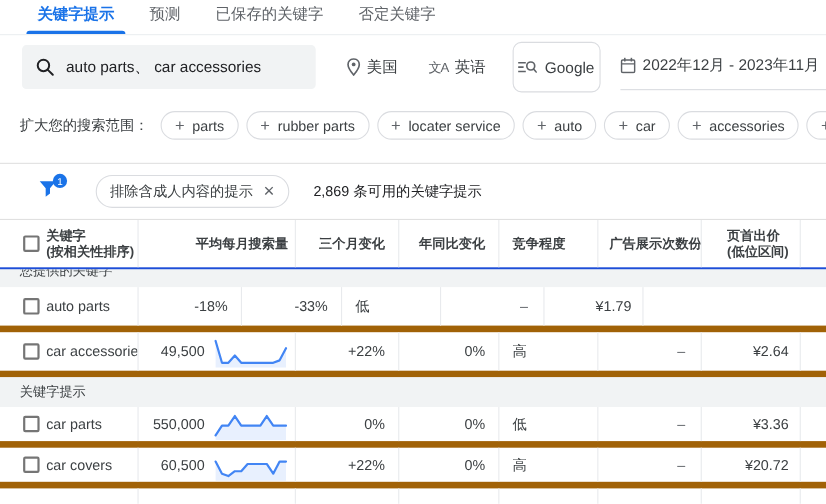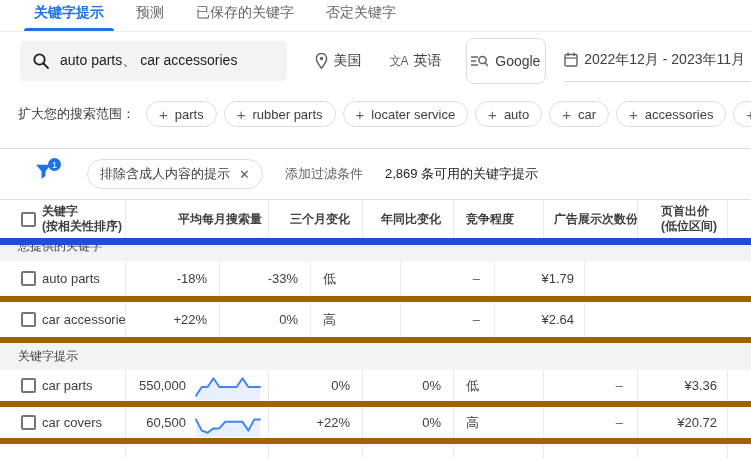--- a/index.html
+++ b/index.html
@@ -61,21 +61,21 @@
   .bl { border-left:1px solid #e8eaed; }
   .c-check { width:40px; justify-content:flex-end; padding-right:4px; }
   .c-kw   { width:85px; padding-left:2px; }
   .c-vol  { width:143px; justify-content:flex-end; gap:8px; padding-right:6px; }
   .c-3mo  { width:94px; justify-content:flex-end; padding-right:12px; }
   .c-yoy  { width:91px; justify-content:flex-end; padding-right:12px; }
   .c-comp { width:90px; padding-left:12px; }
   .c-imp  { width:94px; justify-content:flex-end; padding-right:14px; color:#5f6368; }
   .c-bid  { width:90px; justify-content:flex-end; padding-right:10px; }
   .c-x    { flex:1; }
-  .thead { height:45px; border-bottom:7px solid #1d4ed8; }
+  .thead { height:45px; border-bottom:2px solid #1d4ed8; }
   .thead .cell { font-size:12px; color:#3c4043; font-weight:bold; line-height:1.25; }
   .thead .two { display:block; align-self:center; }
   .thead .two.left { text-align:left; }
   .cb { width:15px; height:15px; border:2px solid #757575; border-radius:2px;
     background:#fff; flex:none; cursor:pointer; }
   .section { background:#f1f3f4; font-size:12px; color:#3c4043; padding-left:18px;
     display:flex; align-items:center; }
   .section.clipped { height:16px; overflow:hidden; align-items:flex-start; }
   .section.clipped span { display:block; line-height:20px; margin-top:-9px; }
   .section.full { height:27px; }
@@ -181,21 +181,20 @@
   <div class="funnel">
     <svg width="18" height="18" viewBox="0 0 16 16">
         <path d="M1 1.5h13L9.3 7.3v4.2L5.8 14V7.3L1 1.5z" fill="#1a73e8"></path>
       </svg>
     <span class="badge">1</span>
   </div>
   <div class="chip filter-chip">
     <span>排除含成人内容的提示</span>
     <span class="x">✕</span>
   </div>
-  <span class="add-filter">添加过滤条件</span>
   <span class="count"><b>2,869</b> <span>条可用的关键字提示</span></span>
 </div>
 
 <div class="tbl">
 
   <div class="trow thead">
     <div class="cell c-check">
         <span class="cb"></span>
       </div>
     <div class="cell c-kw">
@@ -227,20 +226,27 @@
     <div class="cell c-imp bl">–</div>
     <div class="cell c-bid bl">¥1.79</div>
     <div class="cell c-x bl"></div>
   </div>
 
   <div class="trow drow h41">
     <div class="cell c-check">
         <span class="cb"></span>
       </div>
     <div class="cell c-kw">car accessories</div>
+    <div class="cell c-vol bl">
+        <span>49,500</span>
+        <span class="spark"><svg width="68" height="30" viewBox="0 0 68 30">
+            <polygon points="2.0,5.0 7.8,24.8 13.6,24.8 19.5,18.2 25.3,24.8 31.1,24.8 36.9,24.8 42.7,24.8 48.5,24.8 54.4,24.8 60.2,22.6 66.0,11.6 66.0,29 2.0,29" fill="#e8f0fe"></polygon>
+            <polyline points="2.0,5.0 7.8,24.8 13.6,24.8 19.5,18.2 25.3,24.8 31.1,24.8 36.9,24.8 42.7,24.8 48.5,24.8 54.4,24.8 60.2,22.6 66.0,11.6" fill="none" stroke="#4285f4" stroke-width="2" stroke-linejoin="round" stroke-linecap="round"></polyline>
+          </svg></span>
+      </div>
     <div class="cell c-3mo bl">+22%</div>
     <div class="cell c-yoy bl">0%</div>
     <div class="cell c-comp bl">高</div>
     <div class="cell c-imp bl">–</div>
     <div class="cell c-bid bl">¥2.64</div>
     <div class="cell c-x bl"></div>
   </div>
 
   <div class="section full">
       <span>关键字提示</span>

